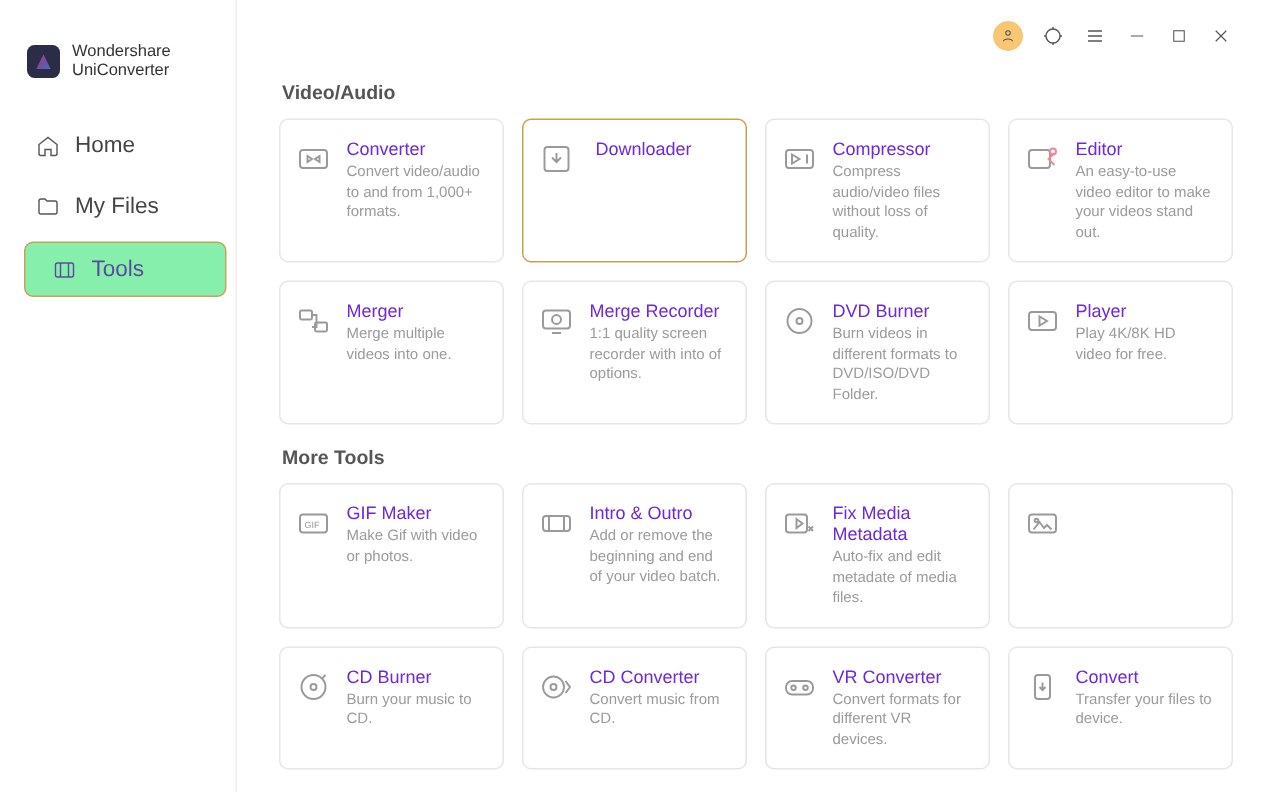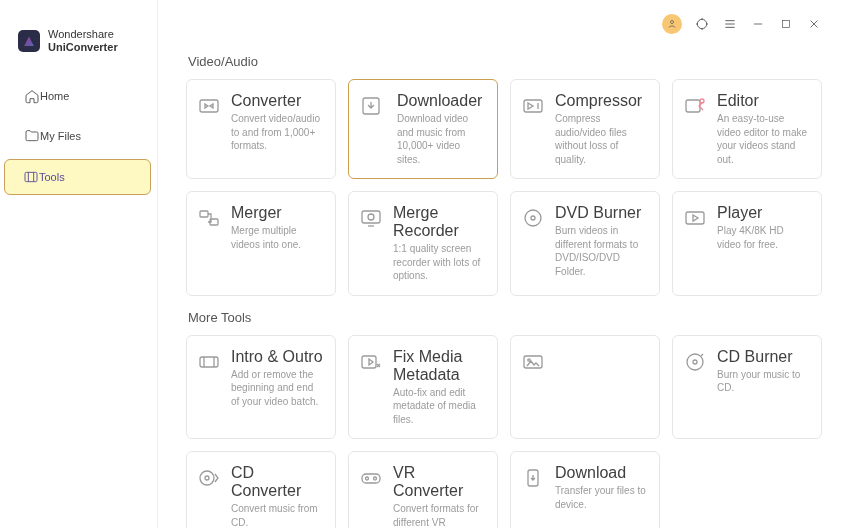--- a/index.html
+++ b/index.html
@@ -37,38 +37,39 @@
     flex-shrink:0;
   }
   .brand-logo::after{
     content:"";
     position:absolute; inset:3px;
     background: linear-gradient(135deg,#ff3cac 0%,#784ba0 50%,#2b86c5 100%);
     clip-path: polygon(20% 80%, 50% 20%, 80% 80%);
   }
   .brand-text { font-size: 11px; line-height: 1.2; color: #333; }
   .brand-line1 { font-weight: 500; }
-  .brand-line2 { font-weight: 700; }
+  .brand-line2 { font-weight: 400; }
 
   .nav-item {
     display: flex;
     align-items: center;
+    gap: 10px;
     padding: 9px 14px 9px 18px;
-    font-size: 11px;
+    font-size: 15px;
     color: #444;
     cursor: pointer;
     border-radius: 6px;
     margin: 1px 6px 1px 6px;
   }
   .nav-item.active {
-    background: #fef9c3;
+    background: #86efac;
     color: #5a4b9a;
     border: 1px solid #caa15a;
     border-radius: 6px;
-    margin-left: 4px;
+    margin-left: 16px;
     margin-right: 6px;
   }
   .nav-icon { width: 16px; height: 16px; stroke: #555; stroke-width:1.4; fill:none; }
   .nav-item.active .nav-icon { stroke: #5a4b9a; }
 
   
   .main {
     flex: 1;
     position: relative;
     overflow-y: auto;
@@ -90,21 +91,21 @@
   .titlebar .ctl, .titlebar .win {
     color: #666; cursor: pointer; display:flex; align-items:center; justify-content:center;
     width:16px; height:16px;
   }
   .titlebar svg { stroke:#555; stroke-width:1.4; fill:none; }
 
   .section-title {
     font-size: 13px;
     color: #555;
     margin: 14px 0 10px 2px;
-    font-weight: 400;
+    font-weight: 700;
   }
   .grid {
     display: grid;
     grid-template-columns: repeat(4, 1fr);
     gap: 12px;
   }
   .card {
     border: 1px solid #e6e6e6;
     border-radius: 6px;
     padding: 12px 12px 12px 10px;
@@ -120,22 +121,22 @@
   }
   .card-icon {
     width: 24px; height: 24px;
     flex-shrink: 0;
     display:flex; align-items:center; justify-content:center;
     margin-top: 2px;
   }
   .card-icon svg { stroke:#9a9a9a; stroke-width:1.3; fill:none; }
   .card-body { display:flex; flex-direction:column; }
   .card-title {
-    font-size: 16px;
-    color: #404040;
+    font-size: 12px;
+    color: #6d28d9;
     font-weight: 500;
     margin-bottom: 2px;
   }
   .card-desc {
     font-size: 10px;
     color: #9b9b9b;
     line-height: 1.35;
   }
 </style>
 </head>
@@ -230,21 +231,20 @@
 
       <div class="card highlight">
         <div class="card-icon">
             <svg viewBox="0 0 24 24" width="24" height="24">
               <rect x="4" y="4" width="16" height="16" rx="2"></rect>
               <path d="M12 8v6m-3-3l3 3 3-3"></path>
             </svg>
           </div>
         <div class="card-body">
           <div class="card-title">Downloader</div>
-          <div class="card-desc">Download video and music from 10,000+ video sites.</div>
         </div>
       </div>
 
       <div class="card">
         <div class="card-icon">
             <svg viewBox="0 0 24 24" width="24" height="24">
               <rect x="3" y="6" width="18" height="12" rx="2"></rect>
               <path d="M7 9l5 3-5 3zM17 9v6"></path>
             </svg>
           </div>
@@ -285,21 +285,21 @@
       <div class="card">
         <div class="card-icon">
             <svg viewBox="0 0 24 24" width="24" height="24">
               <rect x="3" y="5" width="18" height="12" rx="2"></rect>
               <circle cx="12" cy="11" r="3"></circle>
               <path d="M9 20h6"></path>
             </svg>
           </div>
         <div class="card-body">
           <div class="card-title">Merge Recorder</div>
-          <div class="card-desc">1:1 quality screen recorder with lots of options.</div>
+          <div class="card-desc">1:1 quality screen recorder with into of options.</div>
         </div>
       </div>
 
       <div class="card">
         <div class="card-icon">
             <svg viewBox="0 0 24 24" width="24" height="24">
               <circle cx="12" cy="12" r="8"></circle>
               <circle cx="12" cy="12" r="2"></circle>
             </svg>
           </div>
@@ -320,20 +320,32 @@
           <div class="card-title">Player</div>
           <div class="card-desc">Play 4K/8K HD video for free.</div>
         </div>
       </div>
 
     </div>
 
     <div class="section-title">More Tools</div>
     <div class="grid">
 
+      <div class="card">
+        <div class="card-icon">
+            <svg viewBox="0 0 24 24" width="24" height="24">
+              <rect x="3" y="6" width="18" height="12" rx="2"></rect>
+              <text x="6" y="15" font-size="6" fill="#9a9a9a" stroke="none">GIF</text>
+            </svg>
+          </div>
+        <div class="card-body">
+          <div class="card-title">GIF Maker</div>
+          <div class="card-desc">Make Gif with video or photos.</div>
+        </div>
+      </div>
 
       <div class="card">
         <div class="card-icon">
             <svg viewBox="0 0 24 24" width="24" height="24">
               <rect x="3" y="7" width="18" height="10" rx="2"></rect>
               <path d="M7 7v10M17 7v10"></path>
             </svg>
           </div>
         <div class="card-body">
           <div class="card-title">Intro &amp; Outro</div>
@@ -408,21 +420,21 @@
       </div>
 
       <div class="card">
         <div class="card-icon">
             <svg viewBox="0 0 24 24" width="24" height="24">
               <rect x="7" y="4" width="10" height="16" rx="2"></rect>
               <path d="M12 9v5m-2-2l2 2 2-2"></path>
             </svg>
           </div>
         <div class="card-body">
-          <div class="card-title">Download</div>
+          <div class="card-title">Convert</div>
           <div class="card-desc">Transfer your files to device.</div>
         </div>
       </div>
 
     </div>
 
     <div class="section-title">AI Lab</div>
 
   </main>
 </div>

